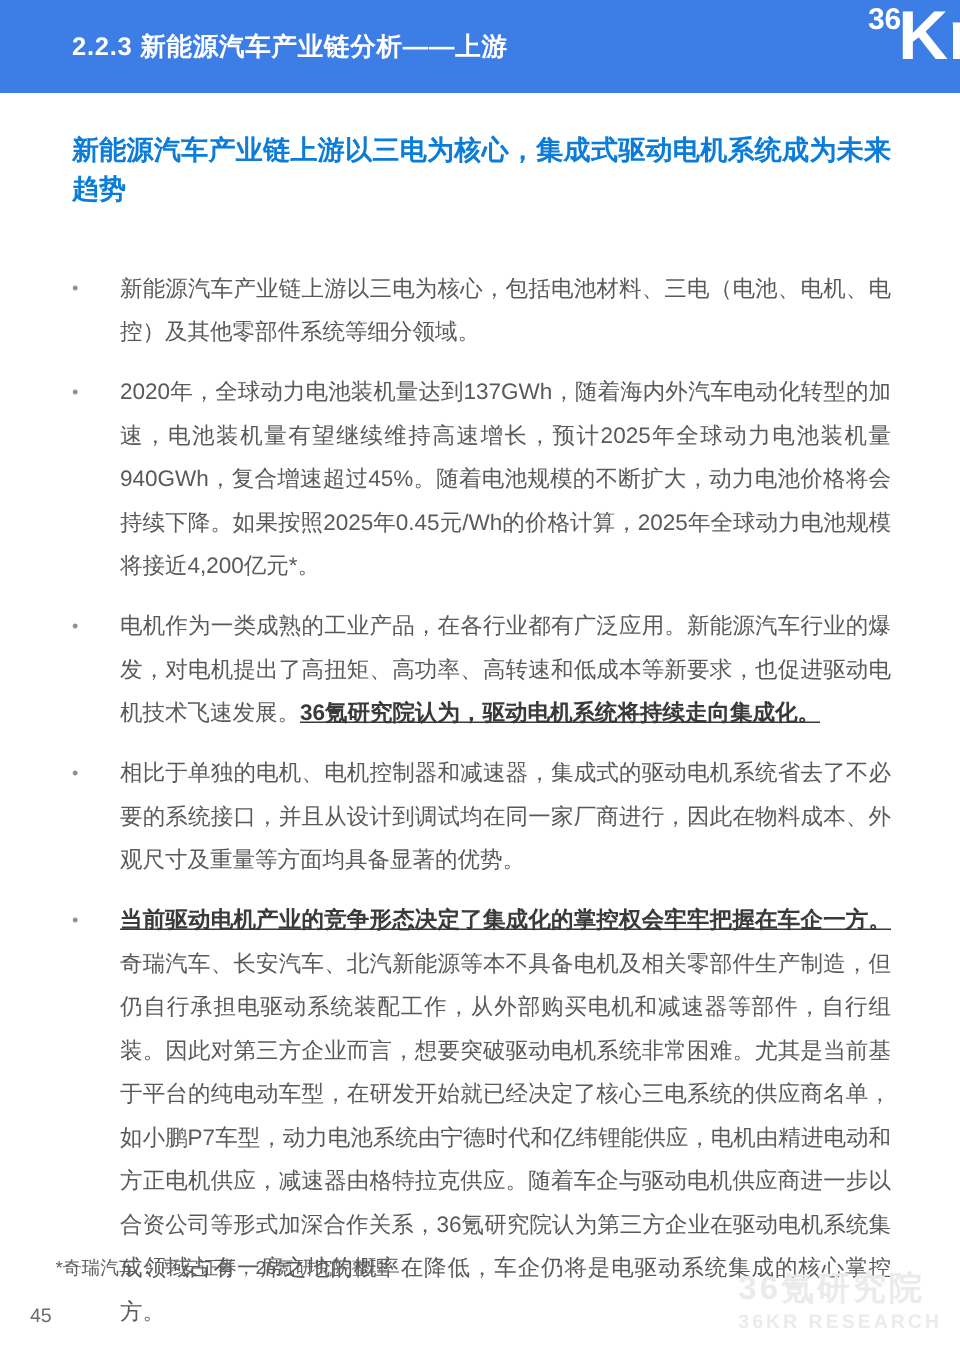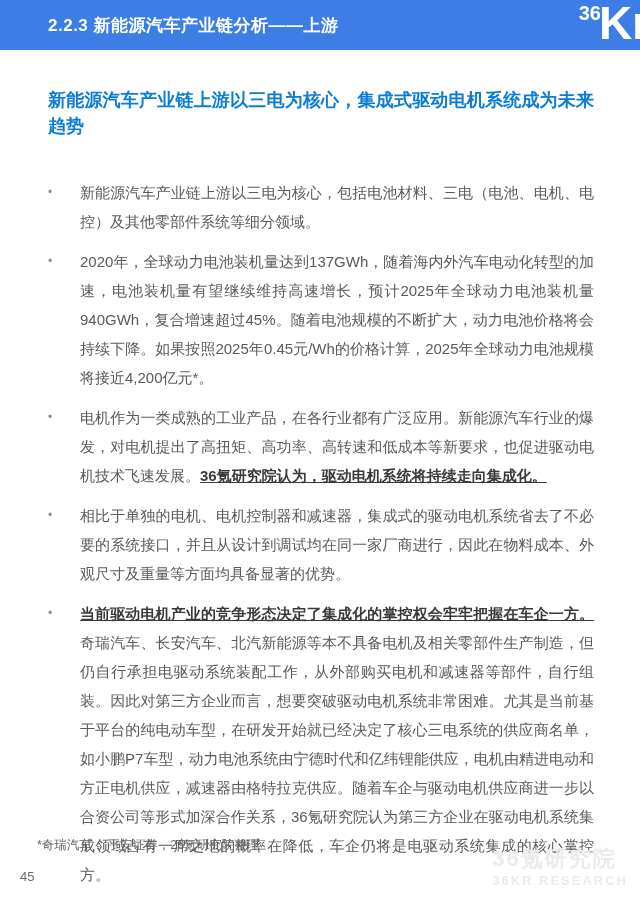--- a/index.html
+++ b/index.html
@@ -7,21 +7,21 @@
     width: 640px; height: 905px;
     background: #ffffff;
     position: relative;
     overflow: hidden;
     font-family: "Liberation Sans", sans-serif;
   }
 
   
   .header-bar {
     position: absolute; top: 0; left: 0;
-    width: 640px; height: 50px;
+    width: 640px; height: 62px;
     background: var(--header-bar, #3c7de6);
     overflow: hidden;
     text-align: center;
   }
   .header-title {
     position: absolute; left: 48px; top: 50%;
     transform: translateY(-50%);
     color: #ffffff; font-weight: bold; font-size: 17px;
     letter-spacing: 0.5px; white-space: nowrap;
   }

